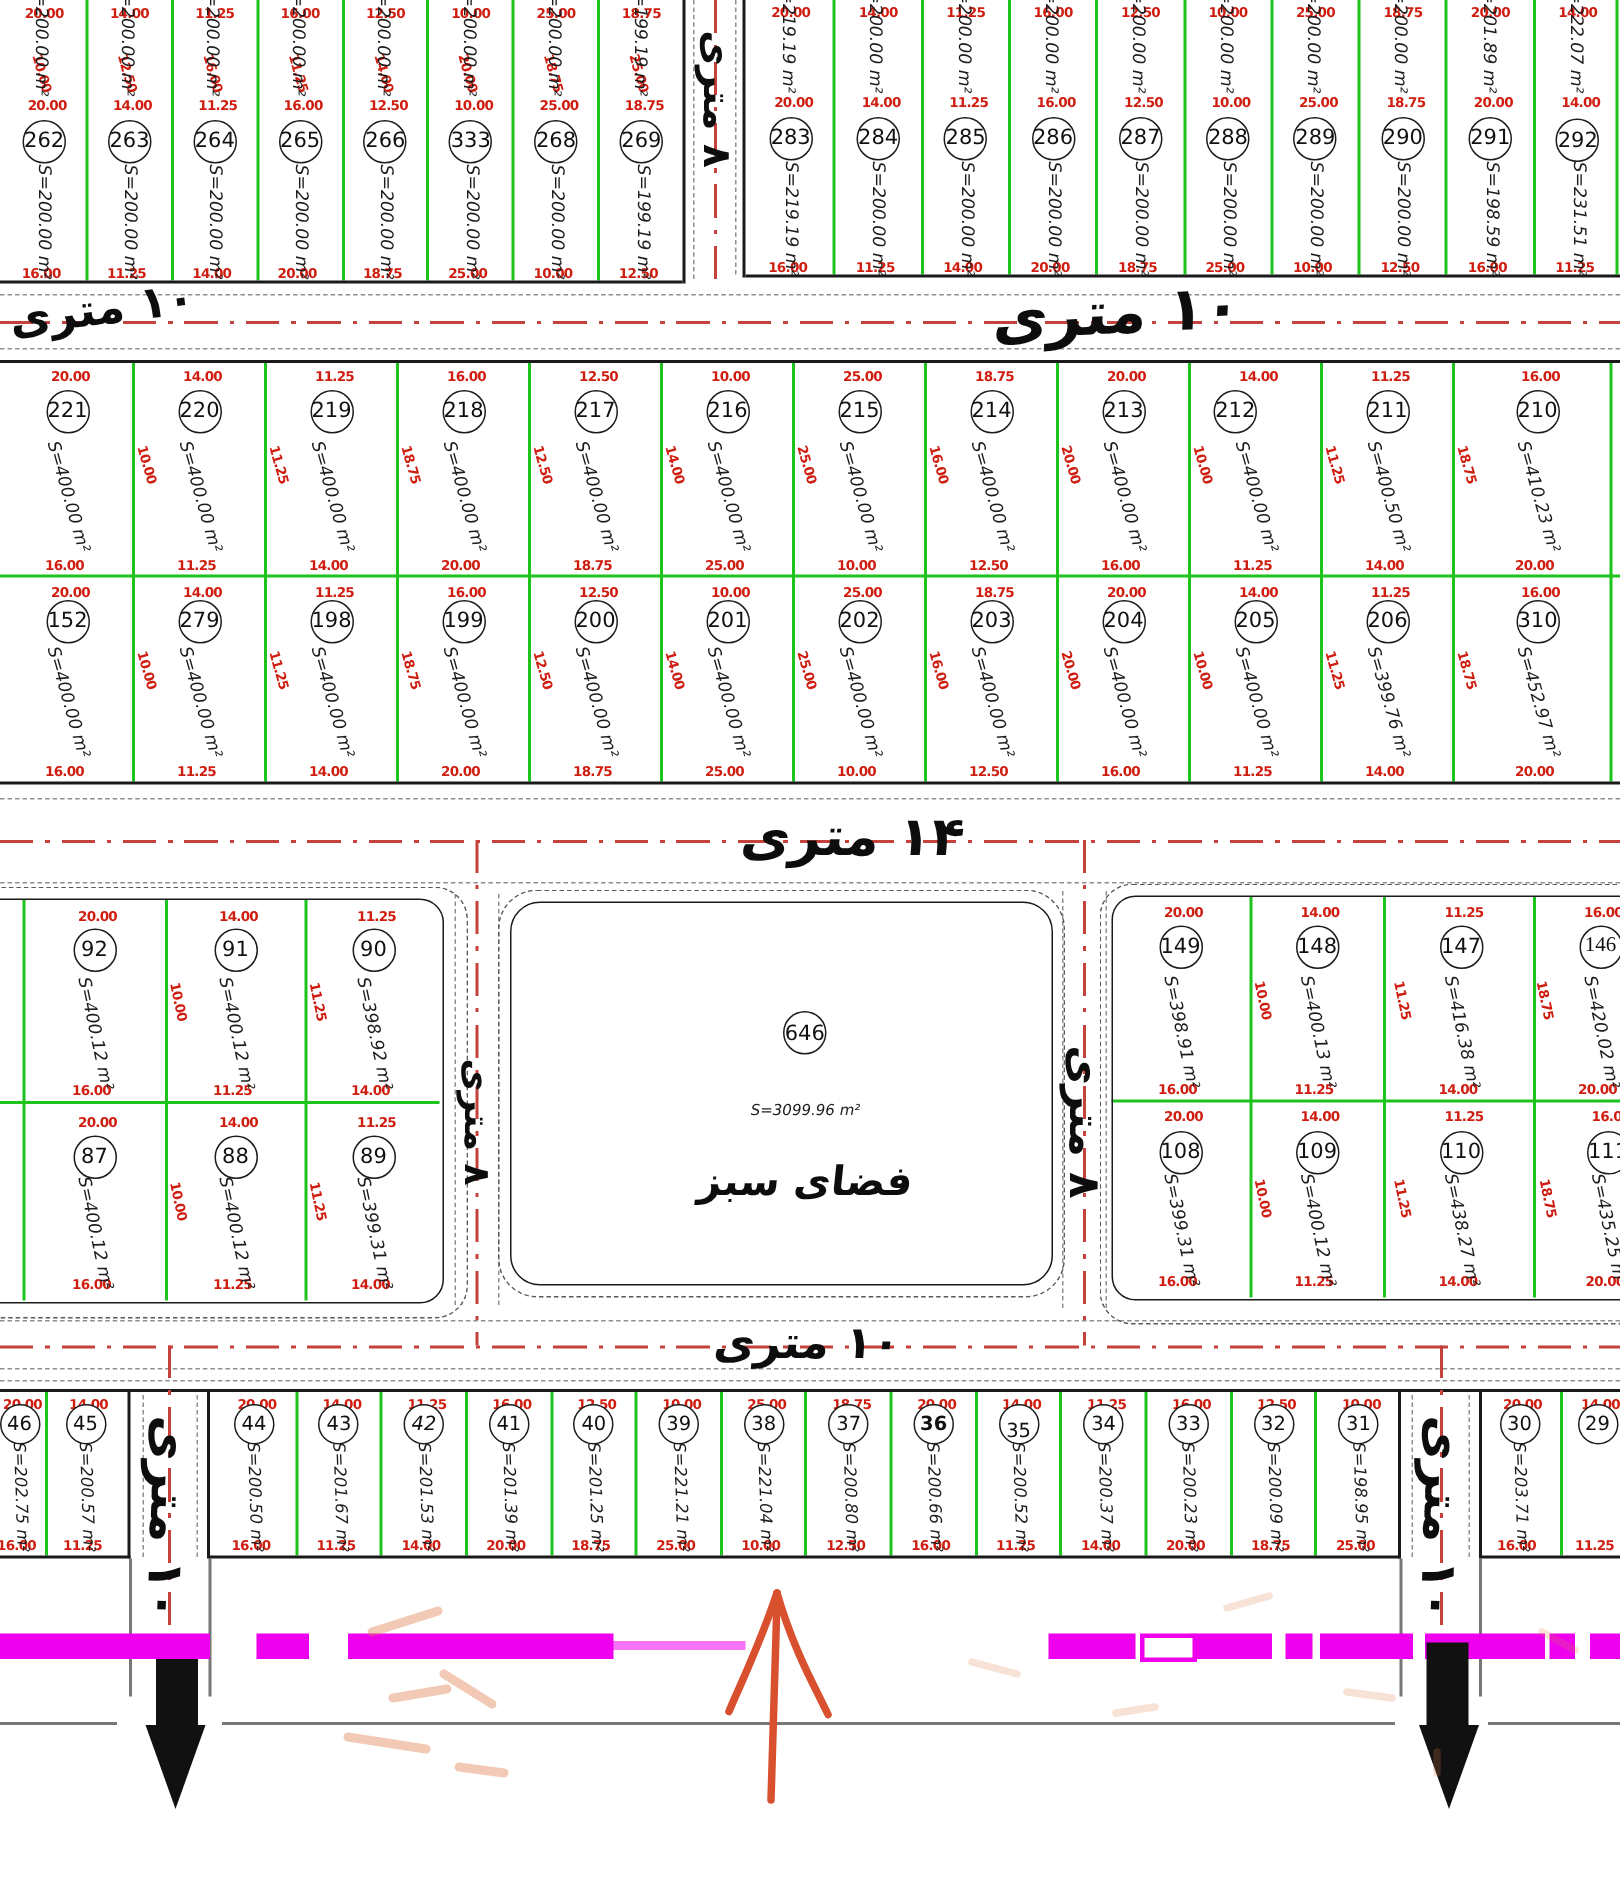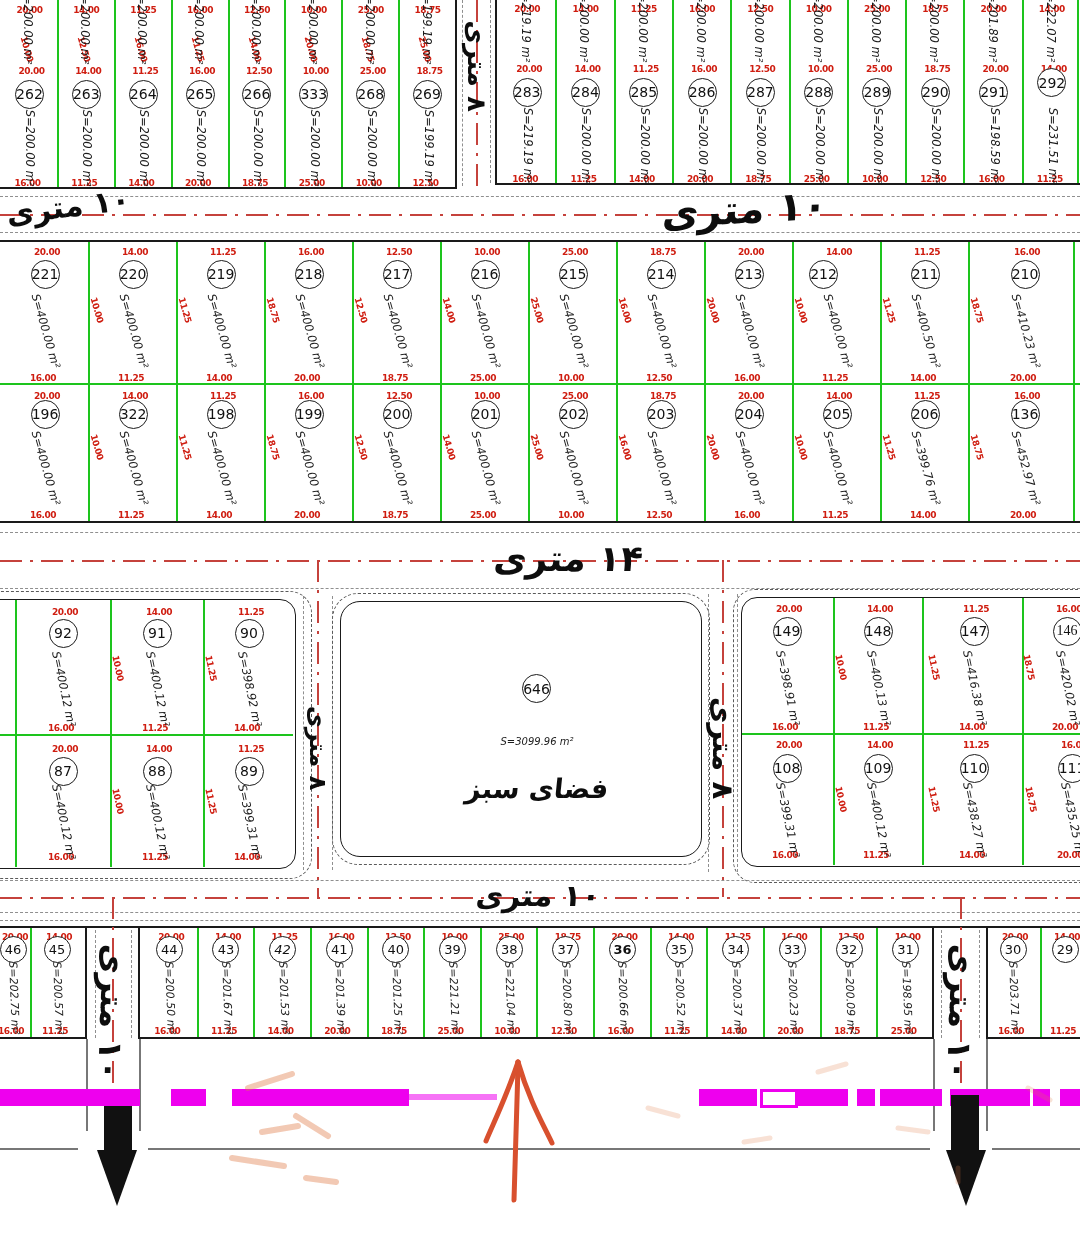--- a/index.html
+++ b/index.html
@@ -289,21 +289,21 @@
       </div>
       <div class="area" style="left:936.25px;top:146px;transform:translate(-50%,-50%) rotate(90deg);font-size:11.5px;">S=200.00 m²</div>
       <div class="dim" style="left:924.25px;top:64px;">18.75</div>
       <div class="dim" style="left:920.25px;top:174px;">12.50</div>
       <div class="circle" style="left:979.05px;top:77.5px;">
         <span>291</span>
       </div>
       <div class="area" style="left:994.55px;top:146px;transform:translate(-50%,-50%) rotate(90deg);font-size:11.5px;">S=198.59 m²</div>
       <div class="dim" style="left:982.55px;top:64px;">20.00</div>
       <div class="dim" style="left:978.55px;top:174px;">16.00</div>
-      <div class="circle" style="left:1037.35px;top:68px;align-items:center;">
+      <div class="circle" style="left:1037.35px;top:79px;align-items:center;">
         <span>292</span>
       </div>
       <div class="area" style="left:1052.85px;top:146px;transform:translate(-50%,-50%) rotate(90deg);font-size:11.5px;">S=231.51 m²</div>
       <div class="dim" style="left:1040.85px;top:64px;">14.00</div>
       <div class="dim" style="left:1036.85px;top:174px;">11.25</div>
       <div class="circle" style="left:30.5px;top:259.5px;">
         <span>221</span>
       </div>
       <div class="area" style="left:46px;top:331px;transform:translate(-50%,-50%) rotate(74deg);font-size:11.5px;">S=400.00 m²</div>
       <div class="dim" style="left:34px;top:247px;">20.00</div>
@@ -379,27 +379,27 @@
       <div class="dim" style="left:260px;top:305px;transform:rotate(74deg);">18.75</div>
       <div class="dim" style="left:348px;top:305px;transform:rotate(74deg);">12.50</div>
       <div class="dim" style="left:436px;top:305px;transform:rotate(74deg);">14.00</div>
       <div class="dim" style="left:524px;top:305px;transform:rotate(74deg);">25.00</div>
       <div class="dim" style="left:612px;top:305px;transform:rotate(74deg);">16.00</div>
       <div class="dim" style="left:700px;top:305px;transform:rotate(74deg);">20.00</div>
       <div class="dim" style="left:788px;top:305px;transform:rotate(74deg);">10.00</div>
       <div class="dim" style="left:876px;top:305px;transform:rotate(74deg);">11.25</div>
       <div class="dim" style="left:964px;top:305px;transform:rotate(74deg);">18.75</div>
       <div class="circle" style="left:30.5px;top:399.5px;">
-        <span>196</span>
+        <span>152</span>
       </div>
       <div class="area" style="left:46px;top:468px;transform:translate(-50%,-50%) rotate(74deg);font-size:11.5px;">S=400.00 m²</div>
       <div class="dim" style="left:34px;top:391px;">20.00</div>
       <div class="dim" style="left:30px;top:510px;">16.00</div>
       <div class="circle" style="left:118.5px;top:399.5px;">
-        <span>322</span>
+        <span>279</span>
       </div>
       <div class="area" style="left:134px;top:468px;transform:translate(-50%,-50%) rotate(74deg);font-size:11.5px;">S=400.00 m²</div>
       <div class="dim" style="left:122px;top:391px;">14.00</div>
       <div class="dim" style="left:118px;top:510px;">11.25</div>
       <div class="circle" style="left:206.5px;top:399.5px;">
         <span>198</span>
       </div>
       <div class="area" style="left:222px;top:468px;transform:translate(-50%,-50%) rotate(74deg);font-size:11.5px;">S=400.00 m²</div>
       <div class="dim" style="left:210px;top:391px;">11.25</div>
       <div class="dim" style="left:206px;top:510px;">14.00</div>
@@ -445,21 +445,21 @@
       <div class="area" style="left:838px;top:468px;transform:translate(-50%,-50%) rotate(74deg);font-size:11.5px;">S=400.00 m²</div>
       <div class="dim" style="left:826px;top:391px;">14.00</div>
       <div class="dim" style="left:822px;top:510px;">11.25</div>
       <div class="circle" style="left:910.5px;top:399.5px;">
         <span>206</span>
       </div>
       <div class="area" style="left:926px;top:468px;transform:translate(-50%,-50%) rotate(74deg);font-size:11.5px;">S=399.76 m²</div>
       <div class="dim" style="left:914px;top:391px;">11.25</div>
       <div class="dim" style="left:910px;top:510px;">14.00</div>
       <div class="circle" style="left:1010.5px;top:399.5px;">
-        <span>136</span>
+        <span>310</span>
       </div>
       <div class="area" style="left:1026px;top:468px;transform:translate(-50%,-50%) rotate(74deg);font-size:11.5px;">S=452.97 m²</div>
       <div class="dim" style="left:1014px;top:391px;">16.00</div>
       <div class="dim" style="left:1010px;top:510px;">20.00</div>
       <div class="dim" style="left:84px;top:442px;transform:rotate(74deg);">10.00</div>
       <div class="dim" style="left:172px;top:442px;transform:rotate(74deg);">11.25</div>
       <div class="dim" style="left:260px;top:442px;transform:rotate(74deg);">18.75</div>
       <div class="dim" style="left:348px;top:442px;transform:rotate(74deg);">12.50</div>
       <div class="dim" style="left:436px;top:442px;transform:rotate(74deg);">14.00</div>
       <div class="dim" style="left:524px;top:442px;transform:rotate(74deg);">25.00</div>
@@ -621,21 +621,21 @@
       </div>
       <div class="area" style="left:566.8px;top:998px;transform:translate(-50%,-50%) rotate(88deg);font-size:11px;">S=200.80 m²</div>
       <div class="dim" style="left:554.8px;top:932px;">18.75</div>
       <div class="dim" style="left:550.8px;top:1026px;">12.50</div>
       <div class="circle sm" style="left:608.94px;top:935.5px;font-weight:bold;">
         <span>36</span>
       </div>
       <div class="area" style="left:623.44px;top:998px;transform:translate(-50%,-50%) rotate(88deg);font-size:11px;">S=200.66 m²</div>
       <div class="dim" style="left:611.44px;top:932px;">20.00</div>
       <div class="dim" style="left:607.44px;top:1026px;">16.00</div>
-      <div class="circle sm" style="left:665.58px;top:935.5px;">
+      <div class="circle sm" style="left:665.58px;top:935.5px;align-items:flex-end;">
         <span>35</span>
       </div>
       <div class="area" style="left:680.08px;top:998px;transform:translate(-50%,-50%) rotate(88deg);font-size:11px;">S=200.52 m²</div>
       <div class="dim" style="left:668.08px;top:932px;">14.00</div>
       <div class="dim" style="left:664.08px;top:1026px;">11.25</div>
       <div class="circle sm" style="left:722.22px;top:935.5px;">
         <span>34</span>
       </div>
       <div class="area" style="left:736.72px;top:998px;transform:translate(-50%,-50%) rotate(88deg);font-size:11px;">S=200.37 m²</div>
       <div class="dim" style="left:724.72px;top:932px;">11.25</div>

